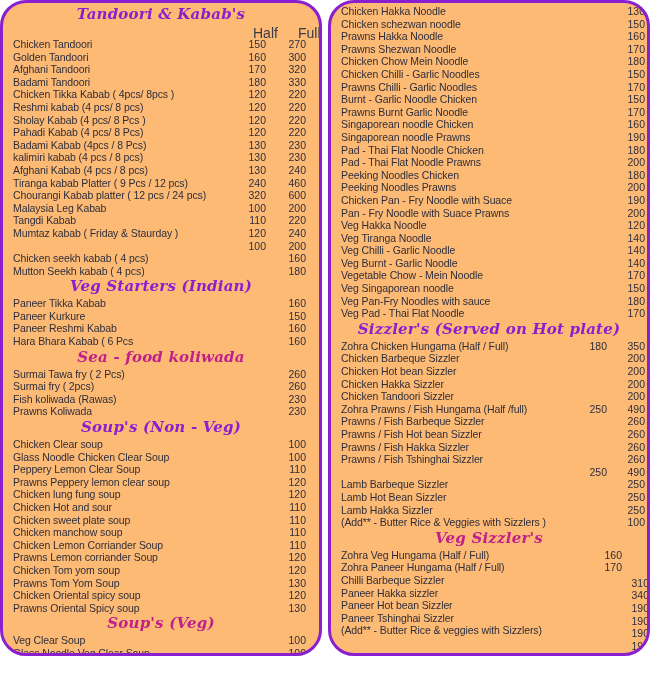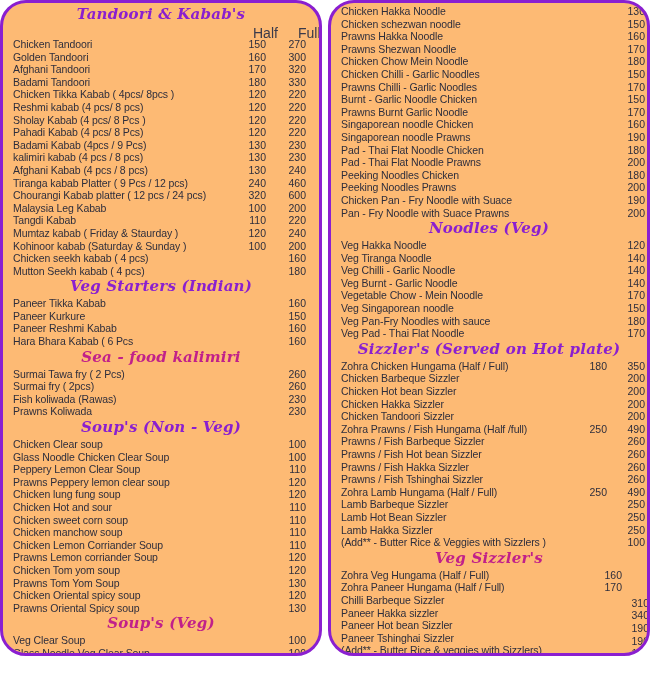--- a/index.html
+++ b/index.html
@@ -137,21 +137,21 @@
               <span class="nm">Sholay Kabab (4 pcs/ 8 Pcs )</span>
               <span class="p1">120</span>
               <span class="p2">220</span>
             </div>
             <div class="row">
               <span class="nm">Pahadi Kabab (4 pcs/ 8 Pcs)</span>
               <span class="p1">120</span>
               <span class="p2">220</span>
             </div>
             <div class="row">
-              <span class="nm">Badami Kabab (4pcs / 9 Pcs)</span>
+              <span class="nm">Badami Kabab (4pcs / 8 Pcs)</span>
               <span class="p1">130</span>
               <span class="p2">230</span>
             </div>
             <div class="row">
               <span class="nm">kalimiri kabab (4 pcs / 8 pcs)</span>
               <span class="p1">130</span>
               <span class="p2">230</span>
             </div>
             <div class="row">
               <span class="nm">Afghani Kabab (4 pcs / 8 pcs)</span>
@@ -177,21 +177,20 @@
               <span class="nm">Tangdi Kabab</span>
               <span class="p1">110</span>
               <span class="p2">220</span>
             </div>
             <div class="row">
               <span class="nm">Mumtaz kabab ( Friday &amp; Staurday )</span>
               <span class="p1">120</span>
               <span class="p2">240</span>
             </div>
             <div class="row">
-              <span class="nm">Kohinoor kabab  (Saturday &amp; Sunday )</span>
               <span class="p1">100</span>
               <span class="p2">200</span>
             </div>
             <div class="row">
               <span class="nm">Chicken seekh kabab ( 4 pcs)</span>
               <span class="p1"></span>
               <span class="p2">160</span>
             </div>
             <div class="row">
               <span class="nm">Mutton Seekh kabab ( 4 pcs)</span>
@@ -219,21 +218,21 @@
               <span class="p2">160</span>
             </div>
             <div class="row">
               <span class="nm">Hara Bhara Kabab ( 6 Pcs</span>
               <span class="p1"></span>
               <span class="p2">160</span>
             </div>
           </div>
         </div>
         <div class="section">
-          <div class="sec-title pink">Sea - food kalimiri</div>
+          <div class="sec-title pink">Sea - food koliwada</div>
           <div class="rows">
             <div class="row">
               <span class="nm">Surmai Tawa fry ( 2 Pcs)</span>
               <span class="p1"></span>
               <span class="p2">260</span>
             </div>
             <div class="row">
               <span class="nm">Surmai fry ( 2pcs)</span>
               <span class="p1"></span>
               <span class="p2">260</span>
@@ -277,21 +276,21 @@
               <span class="nm">Chicken lung fung soup</span>
               <span class="p1"></span>
               <span class="p2">120</span>
             </div>
             <div class="row">
               <span class="nm">Chicken Hot and sour</span>
               <span class="p1"></span>
               <span class="p2">110</span>
             </div>
             <div class="row">
-              <span class="nm">Chicken sweet corn soup</span>
+              <span class="nm">Chicken sweet plate soup</span>
               <span class="p1"></span>
               <span class="p2">110</span>
             </div>
             <div class="row">
               <span class="nm">Chicken manchow soup</span>
               <span class="p1"></span>
               <span class="p2">110</span>
             </div>
             <div class="row">
               <span class="nm">Chicken Lemon Corriander Soup</span>
@@ -447,21 +446,20 @@
               <span class="p2">190</span>
             </div>
             <div class="row">
               <span class="nm">Pan - Fry Noodle with Suace Prawns</span>
               <span class="p1"></span>
               <span class="p2">200</span>
             </div>
           </div>
         </div>
         <div class="section">
-          <div class="sec-title">Noodles (Veg)</div>
           <div class="rows">
             <div class="row">
               <span class="nm">Veg Hakka Noodle</span>
               <span class="p1"></span>
               <span class="p2">120</span>
             </div>
             <div class="row">
               <span class="nm">Veg Tiranga Noodle</span>
               <span class="p1"></span>
               <span class="p2">140</span>
@@ -545,21 +543,20 @@
               <span class="nm">Prawns / Fish Hakka Sizzler</span>
               <span class="p1"></span>
               <span class="p2">260</span>
             </div>
             <div class="row">
               <span class="nm">Prawns / Fish Tshinghai Sizzler</span>
               <span class="p1"></span>
               <span class="p2">260</span>
             </div>
             <div class="row">
-              <span class="nm">Zohra Lamb Hungama (Half / Full)</span>
               <span class="p1">250</span>
               <span class="p2">490</span>
             </div>
             <div class="row">
               <span class="nm">Lamb Barbeque Sizzler</span>
               <span class="p1"></span>
               <span class="p2">250</span>
             </div>
             <div class="row">
               <span class="nm">Lamb Hot Bean Sizzler</span>

